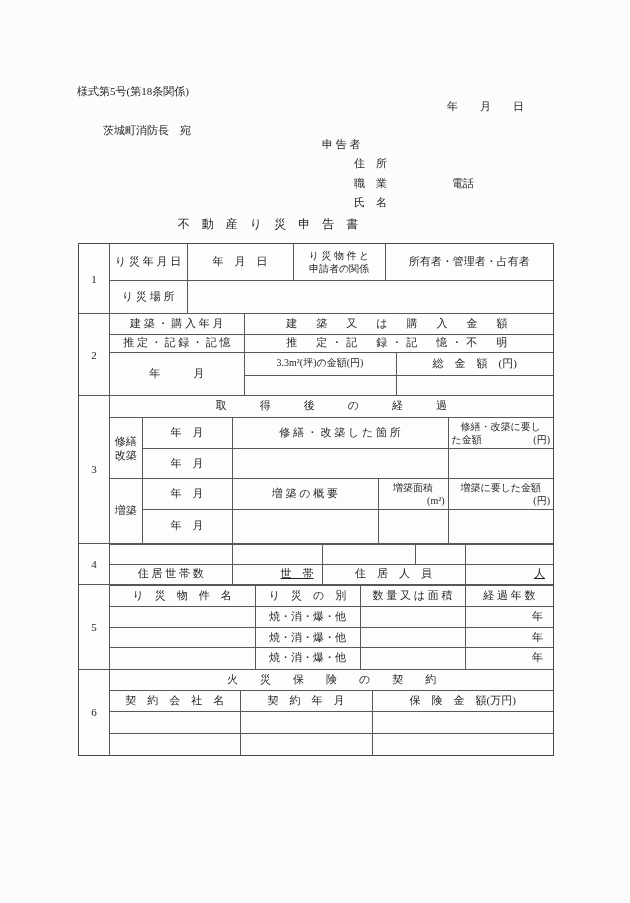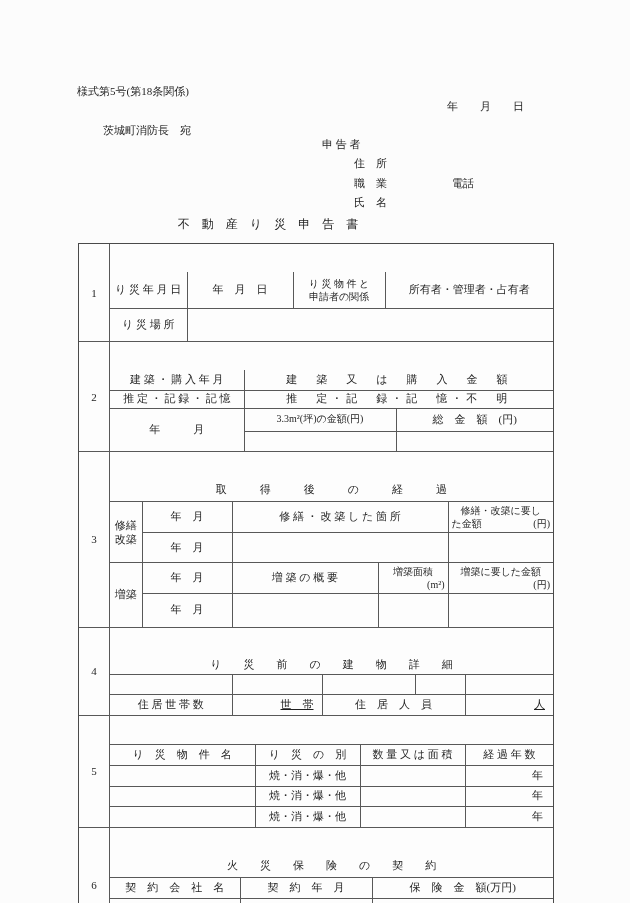--- a/index.html
+++ b/index.html
@@ -24,21 +24,21 @@
   .sec { display:flex; align-items:stretch; }
   .sec + .sec { border-top:1px solid #585858; }
   .sec-num {
     flex:0 0 30px;
     border-right:1px solid #585858;
     display:flex; align-items:center; justify-content:center;
     font-size:11px;
   }
   table.sec-table {
     border-collapse:collapse; table-layout:fixed;
-    width:443px; flex:0 0 443px;margin-top:28px;
+    width:443px; flex:0 0 443px;
   }
   .sec-table td {
     border:1px solid #585858;
     font-size:11px;
     padding:0 3px;
     text-align:center;
     vertical-align:middle;
     line-height:1.25;
     white-space:nowrap;
   }
@@ -200,23 +200,20 @@
       <div class="sec-num">4</div>
       <table class="sec-table">
         <colgroup>
             <col style="width:122px">
             <col style="width:90px">
             <col style="width:93px">
             <col style="width:50px">
             <col style="width:88px">
           </colgroup>
         <tbody>
-            <tr class="r1" style="height:19px;">
-          <td class="c1" colspan="5">り　　災　　前　　の　　建　　物　　詳　　細</td>
-        </tr>
         <tr style="height:20px;">
           <td class="c1"></td>
           <td></td>
           <td></td>
           <td></td>
           <td></td>
         </tr>
         <tr style="height:20px;">
           <td class="c1">住 居 世 帯 数</td>
           <td class="tr-al pr8">世　帯</td>

